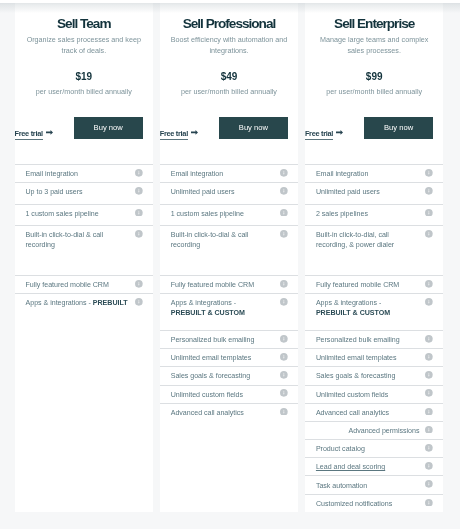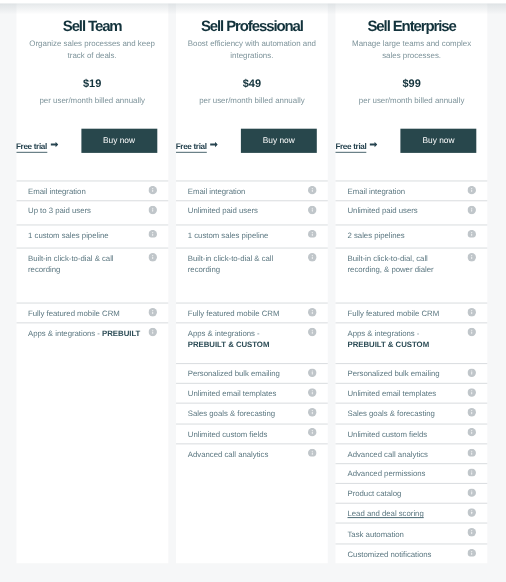--- a/index.html
+++ b/index.html
@@ -355,21 +355,21 @@
       <div class="feat" style="height: 18.2px;">
         <span class="txt"><span>Advanced call analytics</span></span>
         <span class="info">
           <svg width="7.7" height="7.7" viewBox="0 0 16 16">
             <circle cx="8" cy="8" r="8" fill="#c0c6ca"></circle>
             <rect x="7.3" y="6.8" width="1.5" height="4.6" rx="0.75" fill="#ffffff"></rect>
             <circle cx="8.05" cy="4.7" r="0.95" fill="#ffffff"></circle>
           </svg>
         </span>
       </div>
-      <div class="feat" style="height: 18.2px;">
+      <div class="feat" style="height: 18.2px; text-align: right;">
         <span class="txt"><span>Advanced permissions</span></span>
         <span class="info">
           <svg width="7.7" height="7.7" viewBox="0 0 16 16">
             <circle cx="8" cy="8" r="8" fill="#c0c6ca"></circle>
             <rect x="7.3" y="6.8" width="1.5" height="4.6" rx="0.75" fill="#ffffff"></rect>
             <circle cx="8.05" cy="4.7" r="0.95" fill="#ffffff"></circle>
           </svg>
         </span>
       </div>
       <div class="feat" style="height: 18.2px;">

